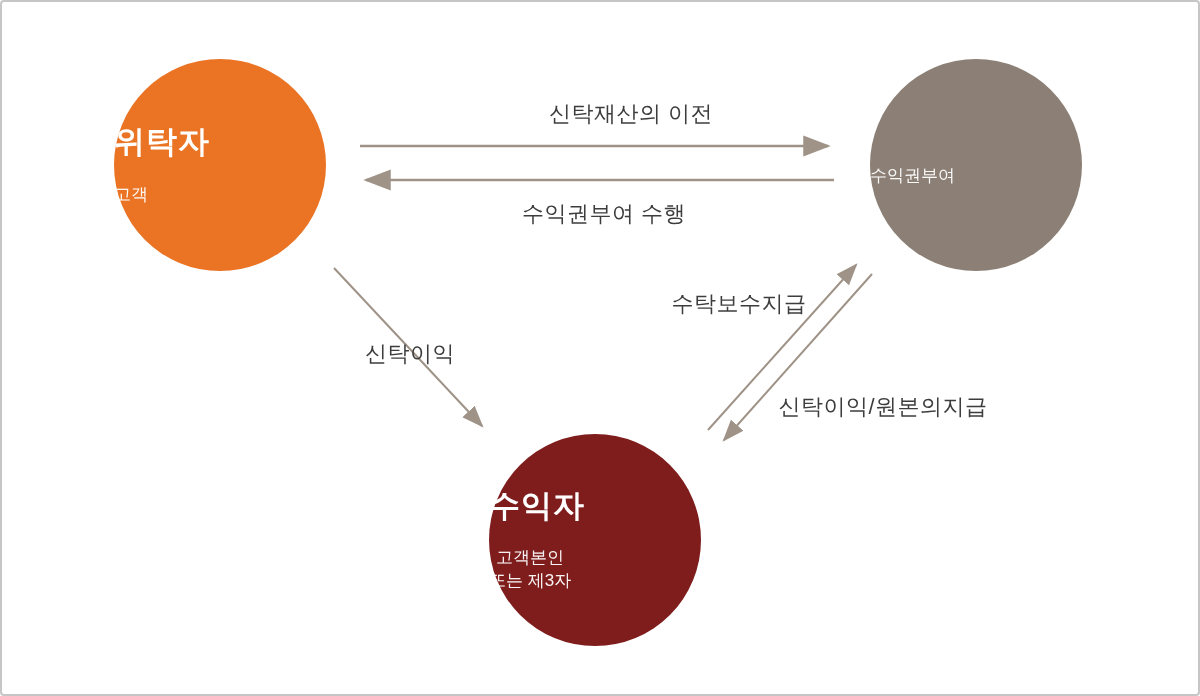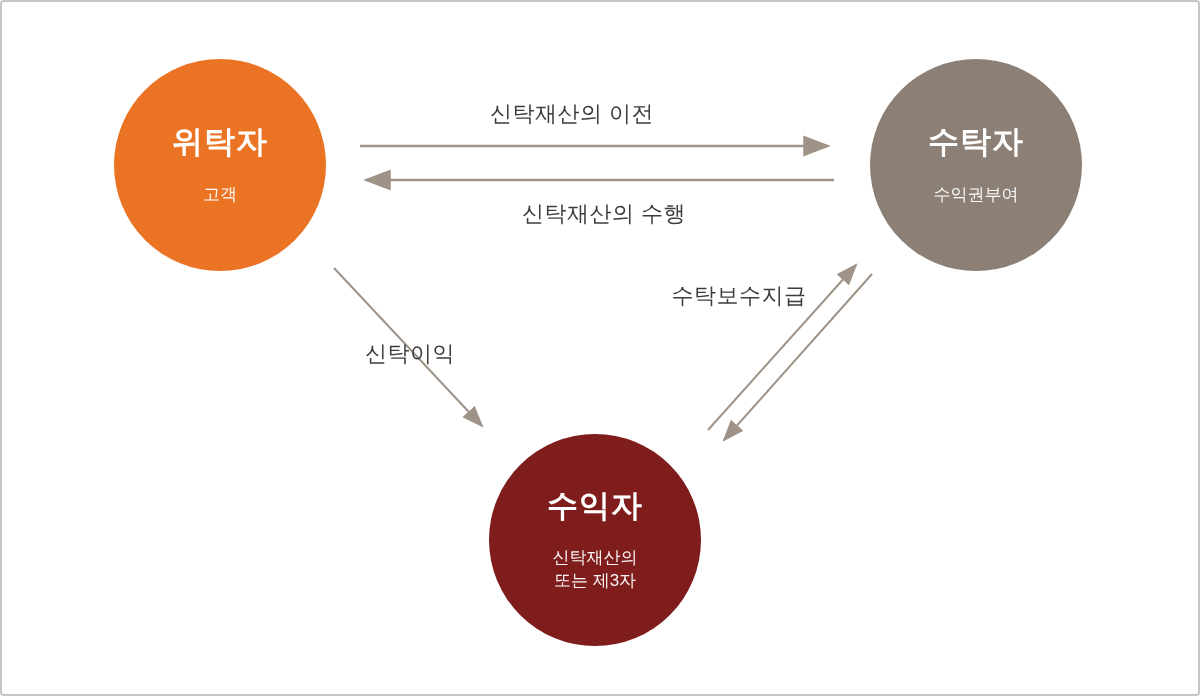--- a/index.html
+++ b/index.html
@@ -25,21 +25,21 @@
     height: 696px;
     pointer-events: none;
   }
   .node {
     position: absolute;
     width: 212px;
     height: 212px;
     border-radius: 50%;
     display: flex;
     flex-direction: column;
-    align-items: center;
+    align-items: flex-start;
     justify-content: center;
     color: #ffffff;
     text-align: center;
   }
   .node .title {
     font-size: 31px;
     font-weight: bold;
     letter-spacing: 1px;
     line-height: 1.2;
   }
@@ -54,24 +54,24 @@
   .node-beneficiary { left: 487px; top: 432px; background: #7f1d1d; }
 
   .edge-label {
     position: absolute;
     transform: translate(-50%, -50%);
     font-size: 22px;
     color: #3d3d3d;
     white-space: nowrap;
     letter-spacing: 0.5px;
   }
-  .label-transfer  { left: 570px; top: 112px; }
+  .label-transfer  { left: 629px; top: 112px; }
   .label-execution { left: 602px; top: 212px; }
   .label-grant     { left: 408px; top: 352px; }
-  .label-fee       { left: 737px; top: 294px; }
+  .label-fee       { left: 737px; top: 302px; }
   .label-payment   { left: 881px; top: 405px; }
 </style>
 </head>
 <body>
 
 <div class="frame">
 
   <svg class="arrow-layer" viewBox="0 0 1200 696">
     <defs>
       <marker id="arrowhead" viewBox="0 0 10 10" refX="9" refY="5" markerWidth="11" markerHeight="11" orient="auto">
@@ -84,30 +84,30 @@
     <line x1="706" y1="428" x2="854" y2="263" stroke="#9f9287" stroke-width="2" marker-end="url(#arrowhead)"></line>
     <line x1="870" y1="272" x2="722" y2="438" stroke="#9f9287" stroke-width="2" marker-end="url(#arrowhead)"></line>
   </svg>
 
   <div class="node node-truster">
     <div class="title">위탁자</div>
     <div class="subtitle">고객</div>
   </div>
 
   <div class="node node-trustee">
-    <div class="title">수탁자</div>
     <div class="subtitle">수익권부여</div>
   </div>
 
   <div class="node node-beneficiary">
     <div class="title">수익자</div>
     <div class="subtitle">
-      <div>신탁재산의</div>
+      <div>고객본인</div>
       <div>또는 제3자</div>
     </div>
   </div>
 
   <div class="edge-label label-transfer">신탁재산의 이전</div>
-  <div class="edge-label label-execution">신탁재산의 수행</div>
+  <div class="edge-label label-execution">수익권부여 수행</div>
   <div class="edge-label label-grant">신탁이익</div>
   <div class="edge-label label-fee">수탁보수지급</div>
+  <div class="edge-label label-payment">신탁이익/원본의지급</div>
 
 </div>
 
 </body></html>

